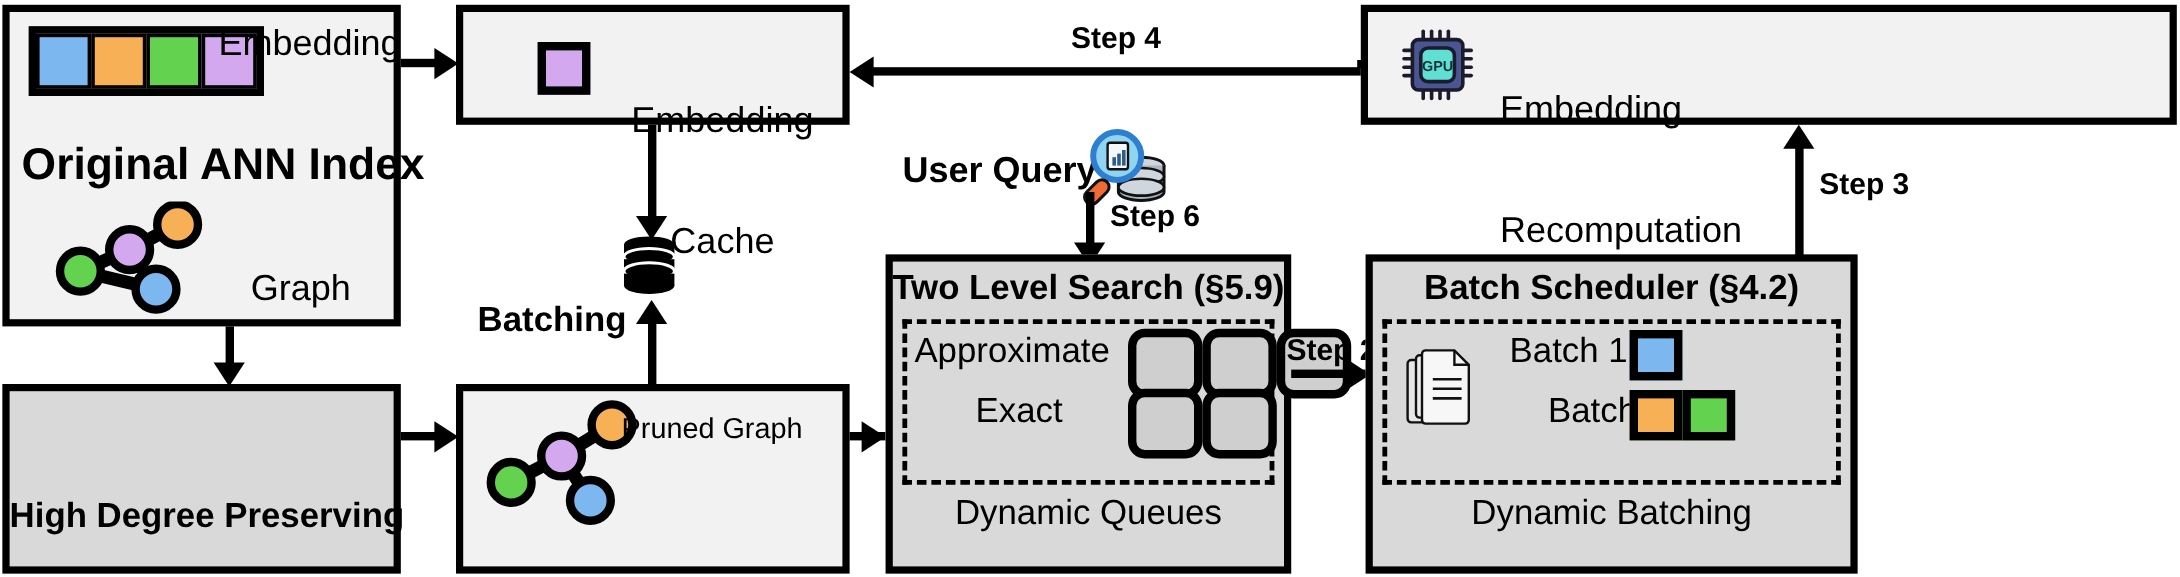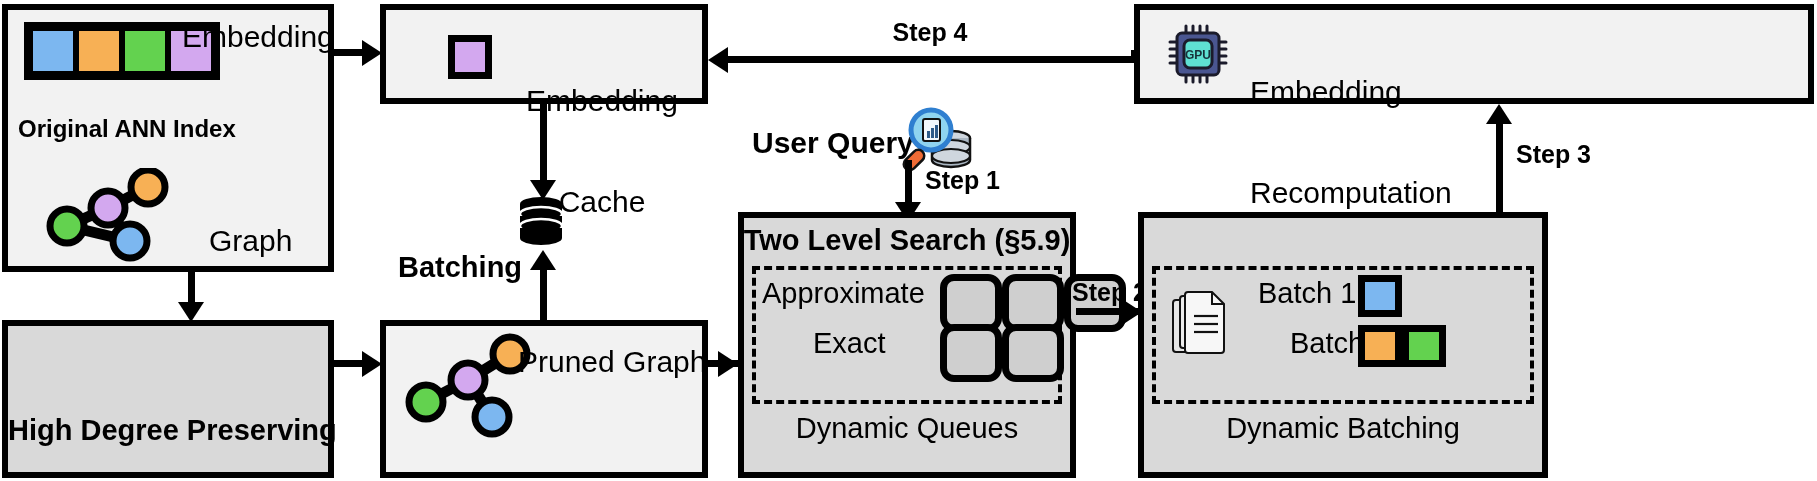--- a/index.html
+++ b/index.html
@@ -44,21 +44,21 @@
 
   <div class="swatch-strip" style="left:24px;top:22px;">
     <div class="swatch" style="background:#7cb7f0;"></div>
     <div class="swatch" style="background:#f7b055;"></div>
     <div class="swatch" style="background:#63d24f;"></div>
     <div class="swatch" style="background:#d3a8ef;"></div>
   </div>
 
   <div class="lbl" style="left:182px;top:20px;font-size:30px;">Embedding</div>
 
-  <div class="lbl bold" style="left:18px;top:116px;font-size:24px;">Original ANN Index</div>
+  <div class="lbl bold" style="left:18px;top:116px;font-size:37px;">Original ANN Index</div>
 
   <div style="position:absolute;left:40px;top:168px;width:140px;height:100px;">
     <svg width="140" height="100" viewBox="0 0 140 100">
       <line x1="27" y1="58" x2="68" y2="40" stroke="#000" stroke-width="11"></line>
       <line x1="68" y1="40" x2="108" y2="19" stroke="#000" stroke-width="11"></line>
       <line x1="68" y1="40" x2="90" y2="73" stroke="#000" stroke-width="11"></line>
       <line x1="27" y1="58" x2="90" y2="73" stroke="#000" stroke-width="11"></line>
       <circle cx="108" cy="19" r="17" fill="#f7b055" stroke="#000" stroke-width="7"></circle>
       <circle cx="68" cy="40" r="17" fill="#d3a8ef" stroke="#000" stroke-width="7"></circle>
       <circle cx="27" cy="58" r="17" fill="#63d24f" stroke="#000" stroke-width="7"></circle>
@@ -158,21 +158,21 @@
       <line x1="26" y1="70" x2="68" y2="48" stroke="#000" stroke-width="11"></line>
       <line x1="68" y1="48" x2="110" y2="22" stroke="#000" stroke-width="11"></line>
       <line x1="68" y1="48" x2="92" y2="85" stroke="#000" stroke-width="11"></line>
       <circle cx="110" cy="22" r="17" fill="#f7b055" stroke="#000" stroke-width="7"></circle>
       <circle cx="68" cy="48" r="17" fill="#d3a8ef" stroke="#000" stroke-width="7"></circle>
       <circle cx="26" cy="70" r="17" fill="#63d24f" stroke="#000" stroke-width="7"></circle>
       <circle cx="92" cy="85" r="17" fill="#7cb7f0" stroke="#000" stroke-width="7"></circle>
     </svg>
   </div>
 
-  <div class="lbl" style="left:518px;top:345px;font-size:30px;">Pruned Graph</div>
+  <div class="lbl" style="left:518px;top:345px;font-size:24px;">Pruned Graph</div>
 
   <div class="hline" style="left:708px;top:360px;width:30px;"></div>
   <div class="arrow right" style="left:718px;top:351px;"></div>
 
   <div class="lbl bold" style="left:752px;top:126px;font-size:30px;">User Query</div>
 
   <div style="position:absolute;left:898px;top:104px;width:80px;height:76px;">
     <svg width="80" height="76" viewBox="0 0 80 76">
       <g>
         <ellipse cx="53" cy="34" rx="19" ry="7" fill="#cfd6de" stroke="#111" stroke-width="2.5"></ellipse>
@@ -186,21 +186,21 @@
         <rect x="29" y="27" width="3" height="7" fill="#2f5c8a"></rect>
         <rect x="33" y="24" width="3" height="10" fill="#2f5c8a"></rect>
         <rect x="37" y="21" width="3" height="13" fill="#2f5c8a"></rect>
         <rect x="10" y="44" width="12" height="24" rx="6" fill="#ef6b35" stroke="#111" stroke-width="2.5" transform="rotate(45 16 56)"></rect>
       </g>
     </svg>
   </div>
 
   <div class="vline" style="left:905px;top:160px;height:50px;"></div>
   <div class="arrow down" style="left:895px;top:202px;"></div>
-  <div class="lbl bold" style="left:925px;top:166px;font-size:25px;">Step 1</div>
+  <div class="lbl bold" style="left:925px;top:166px;font-size:25px;">Step 6</div>
 
   <div class="box shaded" style="left:738px;top:212px;width:338px;height:266px;"></div>
 
   <div class="lbl bold center" style="left:742px;top:224px;width:330px;font-size:29px;">Two Level Search (§5.9)</div>
 
   <div class="dashed" style="left:752px;top:266px;width:310px;height:138px;"></div>
 
   <div class="lbl" style="left:762px;top:277px;font-size:29px;">Approximate</div>
   <div style="position:absolute;left:940px;top:274px;display:flex;gap:0px;">
     <div class="qbox"></div>
@@ -215,20 +215,21 @@
   </div>
 
   <div class="lbl center" style="left:742px;top:412px;width:330px;font-size:29px;">Dynamic Queues</div>
 
   <div class="hline" style="left:1076px;top:308px;width:62px;"></div>
   <div class="arrow right" style="left:1122px;top:299px;"></div>
   <div class="lbl bold" style="left:1072px;top:278px;font-size:25px;">Step 2</div>
 
   <div class="box shaded" style="left:1138px;top:212px;width:410px;height:266px;"></div>
 
+  <div class="lbl bold center" style="left:1142px;top:224px;width:402px;font-size:29px;">Batch Scheduler (§4.2)</div>
 
   <div class="dashed" style="left:1152px;top:266px;width:382px;height:138px;"></div>
 
   <div style="position:absolute;left:1170px;top:290px;width:62px;height:78px;">
     <svg width="62" height="78" viewBox="0 0 62 78">
       <rect x="3" y="10" width="36" height="52" rx="3" fill="#e6e6e6" stroke="#111" stroke-width="2"></rect>
       <rect x="10" y="6" width="36" height="52" rx="3" fill="#ececec" stroke="#111" stroke-width="2"></rect>
       <path d="M18 2 h24 l12 12 v46 a3 3 0 0 1 -3 3 h-33 a3 3 0 0 1 -3 -3 v-55 a3 3 0 0 1 3 -3 z" fill="#f7f7f7" stroke="#111" stroke-width="2"></path>
       <path d="M42 2 v12 h12" fill="none" stroke="#111" stroke-width="2"></path>
       <g stroke="#111" stroke-width="2.2">

